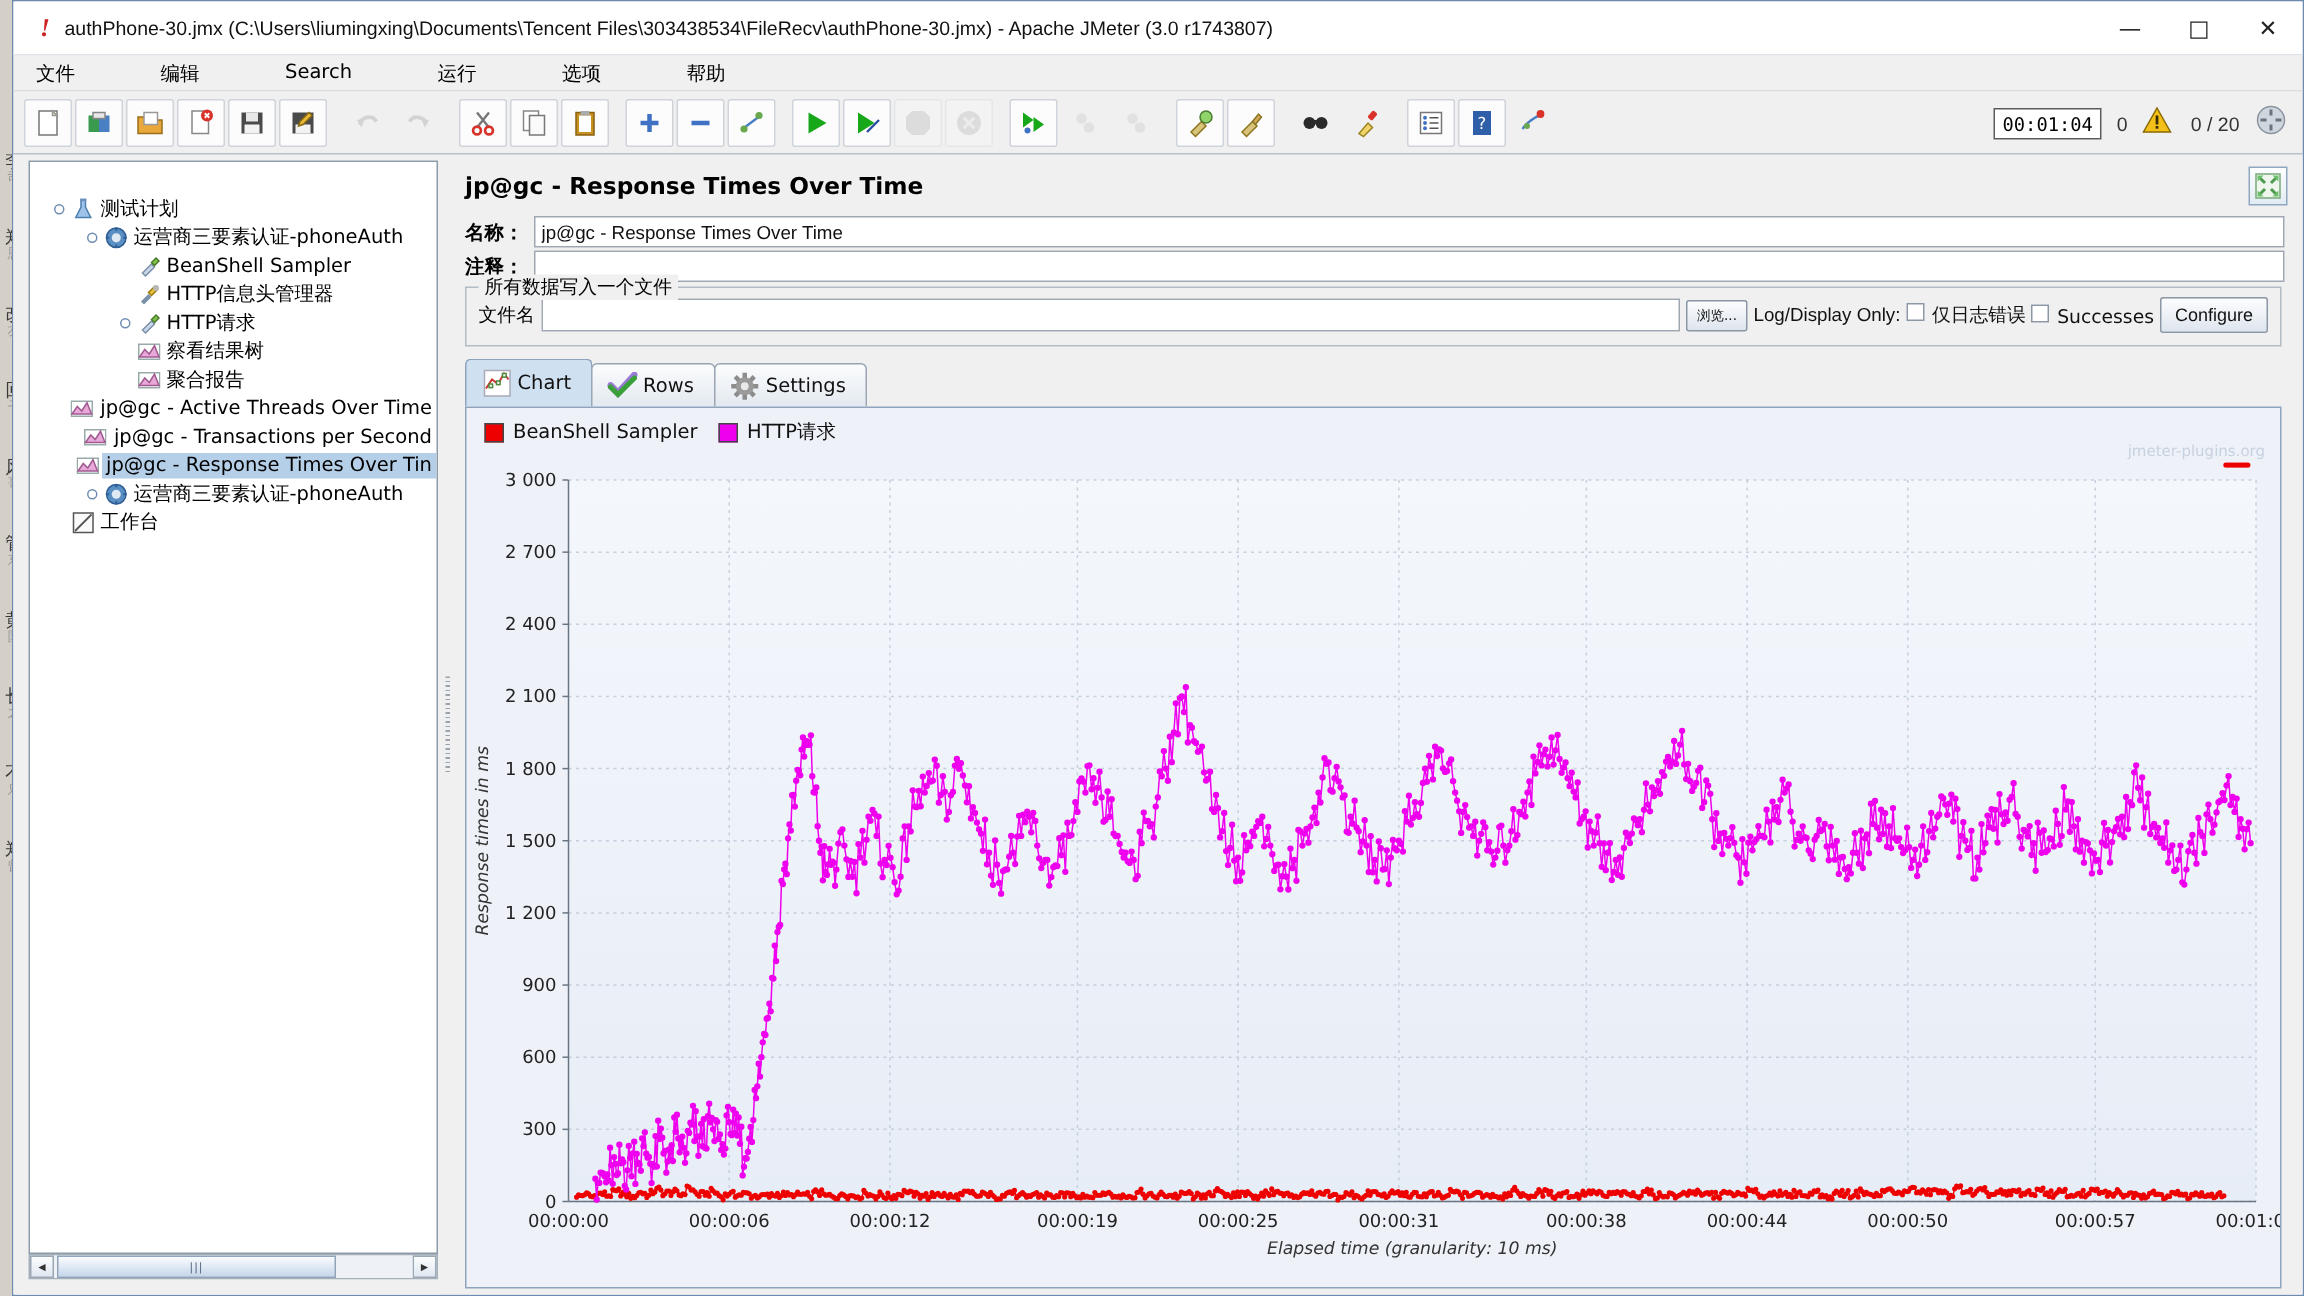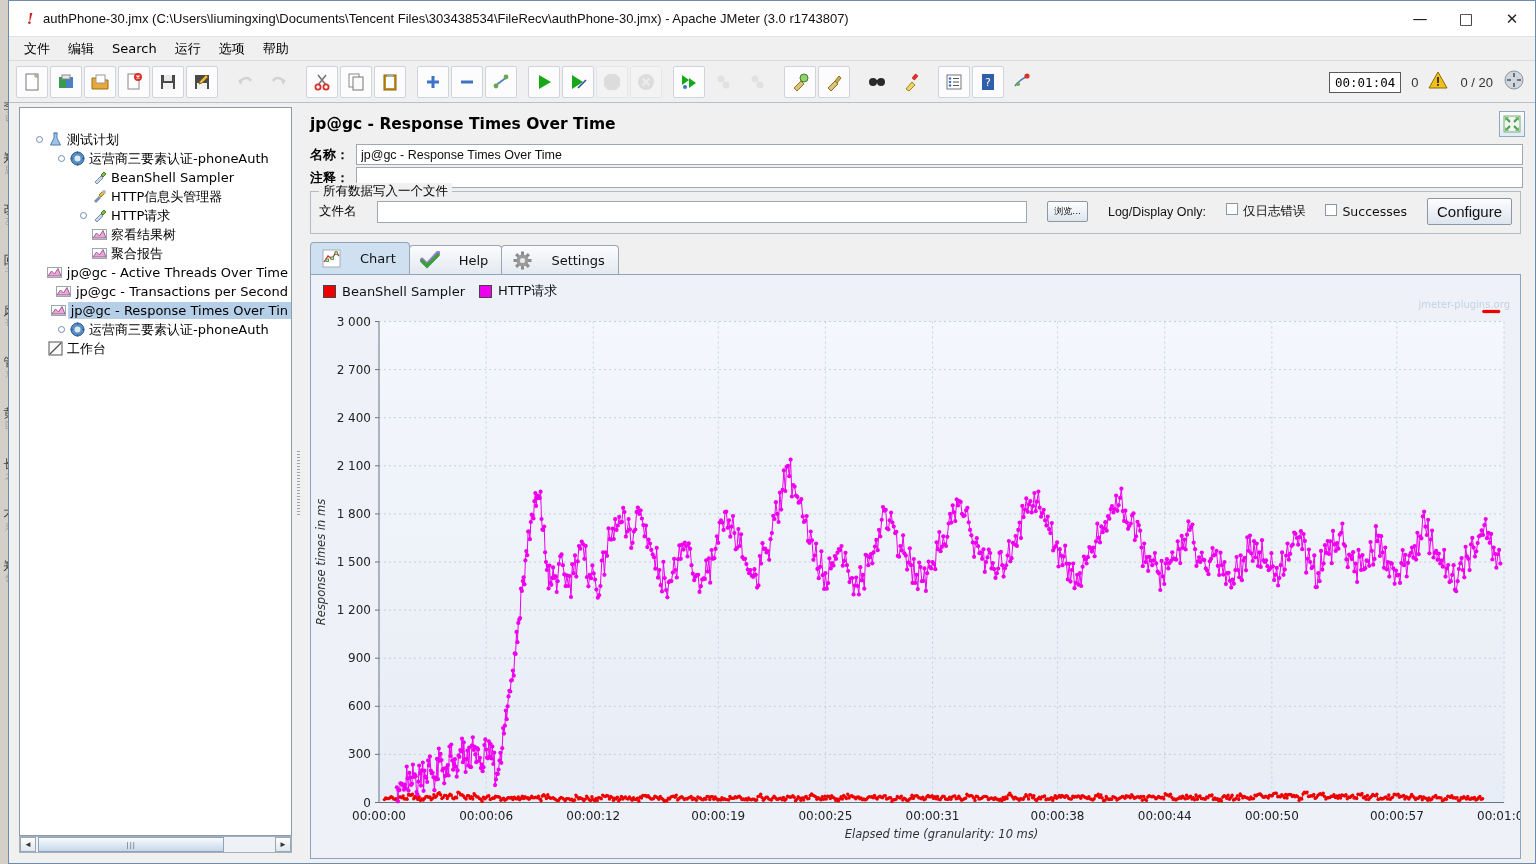--- a/index.html
+++ b/index.html
@@ -51,21 +51,21 @@
   }
   #win-controls { position: absolute; right: 0; top: 0; height: 36px; display: flex; }
   .win-btn {
     width: 46px; height: 36px; display: flex; align-items: center; justify-content: center;
     font-size: 15px; color: #222; font-family: "DejaVu Sans", sans-serif;
   }
 
   
   #menubar {
     height: 24px; background: #f0f0f0; display: flex; align-items: center;
-    padding-left: 6px; border-bottom: 1px solid #dcdcdc; flex: 0 0 auto;
+    padding-left: 6px; border-bottom: 1px solid #dcdcdc; flex: 0 0 auto; gap: 39px;
   }
   #menubar .menu-item {
     font-size: 13px; color: #000; padding: 3px 9px;
     font-family: "DejaVu Sans", sans-serif;
   }
 
   
   #toolbar {
     height: 42px; background: #f0f0f0; display: flex; align-items: center;
     border-bottom: 1px solid #b9c0c8; flex: 0 0 auto; padding-left: 6px;
@@ -193,44 +193,44 @@
   
   #file-group {
     margin: 2px 8px 0 8px; border: 1px solid #b3bcc6;
     padding: 6px 8px 8px 8px; position: relative; flex: 0 0 auto;
   }
   #file-group > .legend {
     position: absolute; top: -9px; left: 8px; background: #f0f0f0;
     padding: 0 4px; font-size: 12.5px; color: #000;
     font-family: "DejaVu Sans", sans-serif;
   }
-  #file-row { display: flex; align-items: center; gap: 20px; }
+  #file-row { display: flex; align-items: center; gap: 4px; }
   #file-row .flabel2 {
     font-size: 12.5px; color: #000; white-space: nowrap;
     font-family: "DejaVu Sans", sans-serif;
   }
   .btn {
     border: 1px solid #8b97a5; background: linear-gradient(#fdfdfe,#dde5ee);
-    font-size: 15px; color: #111; padding: 4px 9px; white-space: nowrap;
+    font-size: 12px; color: #111; padding: 4px 9px; white-space: nowrap;
     font-family: "Liberation Sans", sans-serif; border-radius: 2px;
   }
   .btn.small { font-size: 9px; padding: 3px 6px; font-family: "DejaVu Sans", sans-serif; }
   .chk-wrap { display: flex; align-items: flex-start; gap: 5px; white-space: nowrap; }
   .chk {
     width: 12px; height: 12px; border: 1px solid #8b97a5; background: #fff;
     flex: 0 0 12px;
   }
   .chk-label { font-size: 12.5px; color: #111; font-family: "DejaVu Sans", sans-serif; }
   #log-display-lbl { font-size: 12.5px; color: #111; white-space: nowrap; }
 
   
   #tabs-area { margin: 8px 8px 0 8px; flex: 1 1 auto; display: flex; flex-direction: column; min-height: 0; }
   #tabstrip { display: flex; align-items: flex-end; height: 32px; flex: 0 0 auto; }
   .tab {
-    display: flex; align-items: center; gap: 19px;
+    display: flex; align-items: center; gap: 4px;
     height: 29px; padding: 0 13px 0 10px;
     border: 1px solid #9aa6b4; border-bottom: none;
     background: linear-gradient(#fbfcfd,#e3e9f0);
     border-radius: 4px 4px 0 0; margin-right: -1px;
     font-size: 13px; color: #111; font-family: "DejaVu Sans", sans-serif; margin-top: 43px;
   }
   .tab.active {
     background: #cfe0f1; height: 32px; font-weight: normal;
     border-color: #8ea4bd;
   }
@@ -751,21 +751,21 @@
             </span>
             <span>Chart</span>
           </div>
           <div class="tab">
             <span class="tab-ico">
               <svg width="20" height="18" viewBox="0 0 20 18">
                   <path d="M2 9l5 5L18 2" stroke="#9a7ad6" stroke-width="4.5" fill="none" stroke-linecap="round"></path>
                   <path d="M2 10l5 5L18 4" stroke="#3aa03a" stroke-width="3.4" fill="none" stroke-linecap="round"></path>
                 </svg>
             </span>
-            <span>Help</span>
+            <span>Rows</span>
           </div>
           <div class="tab">
             <span class="tab-ico">
               <svg width="19" height="19" viewBox="0 0 19 19">
                   <g fill="#8c8c8c">
                     <rect x="8" y="0.5" width="3" height="18"></rect>
                     <rect x="0.5" y="8" width="18" height="3"></rect>
                     <rect x="8" y="0.5" width="3" height="18" transform="rotate(45 9.5 9.5)"></rect>
                     <rect x="0.5" y="8" width="18" height="3" transform="rotate(45 9.5 9.5)"></rect>
                   </g>

